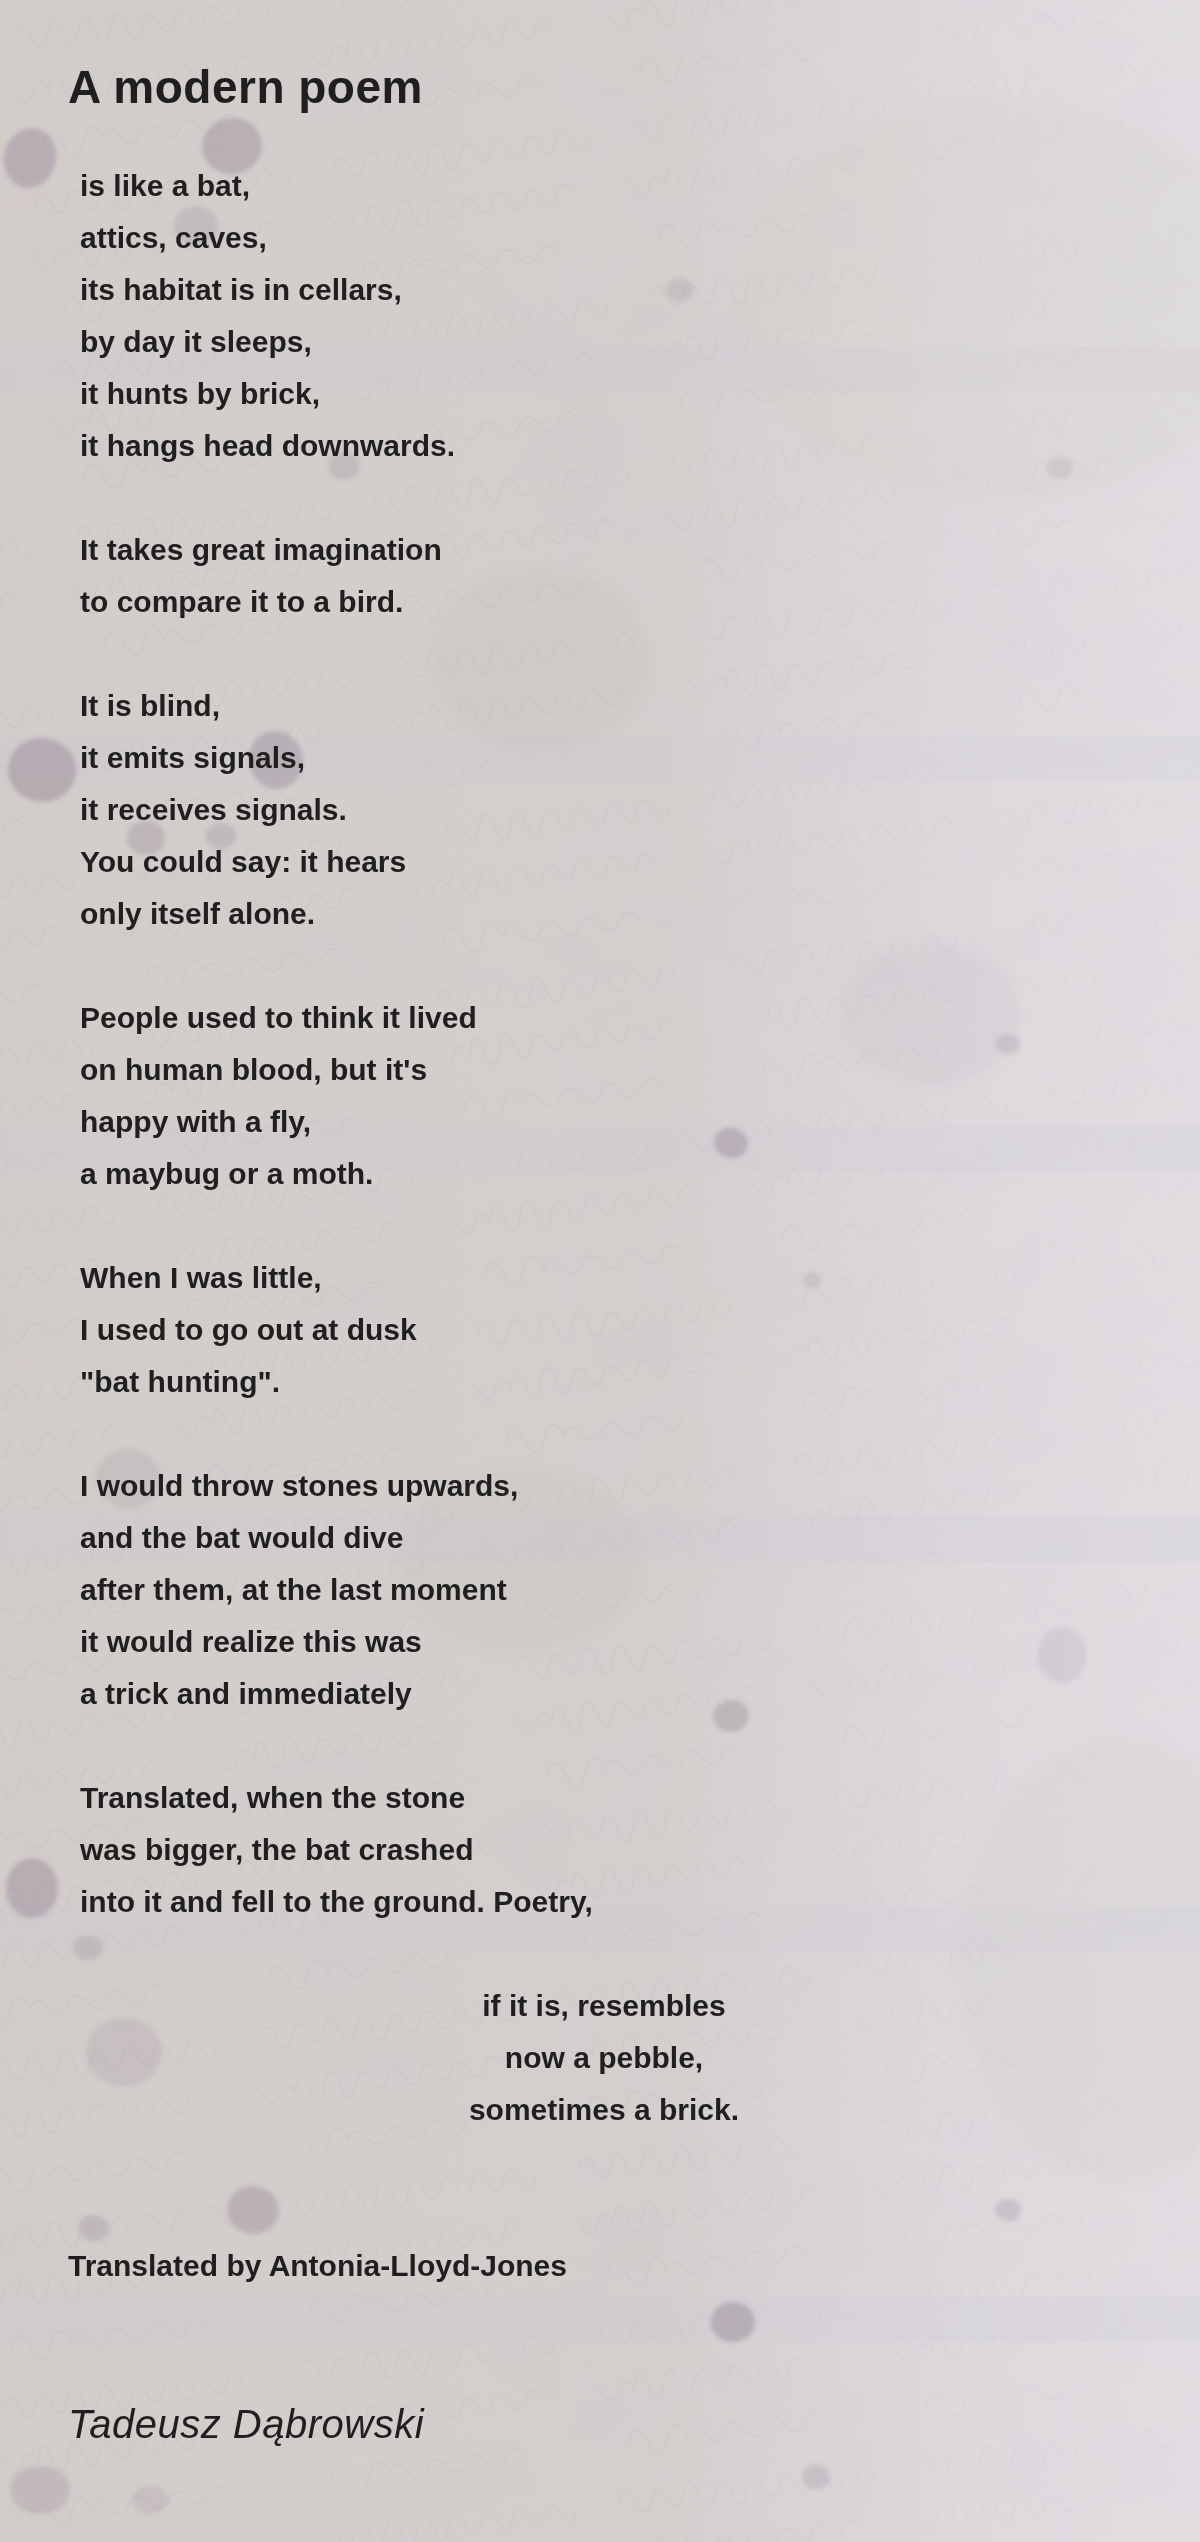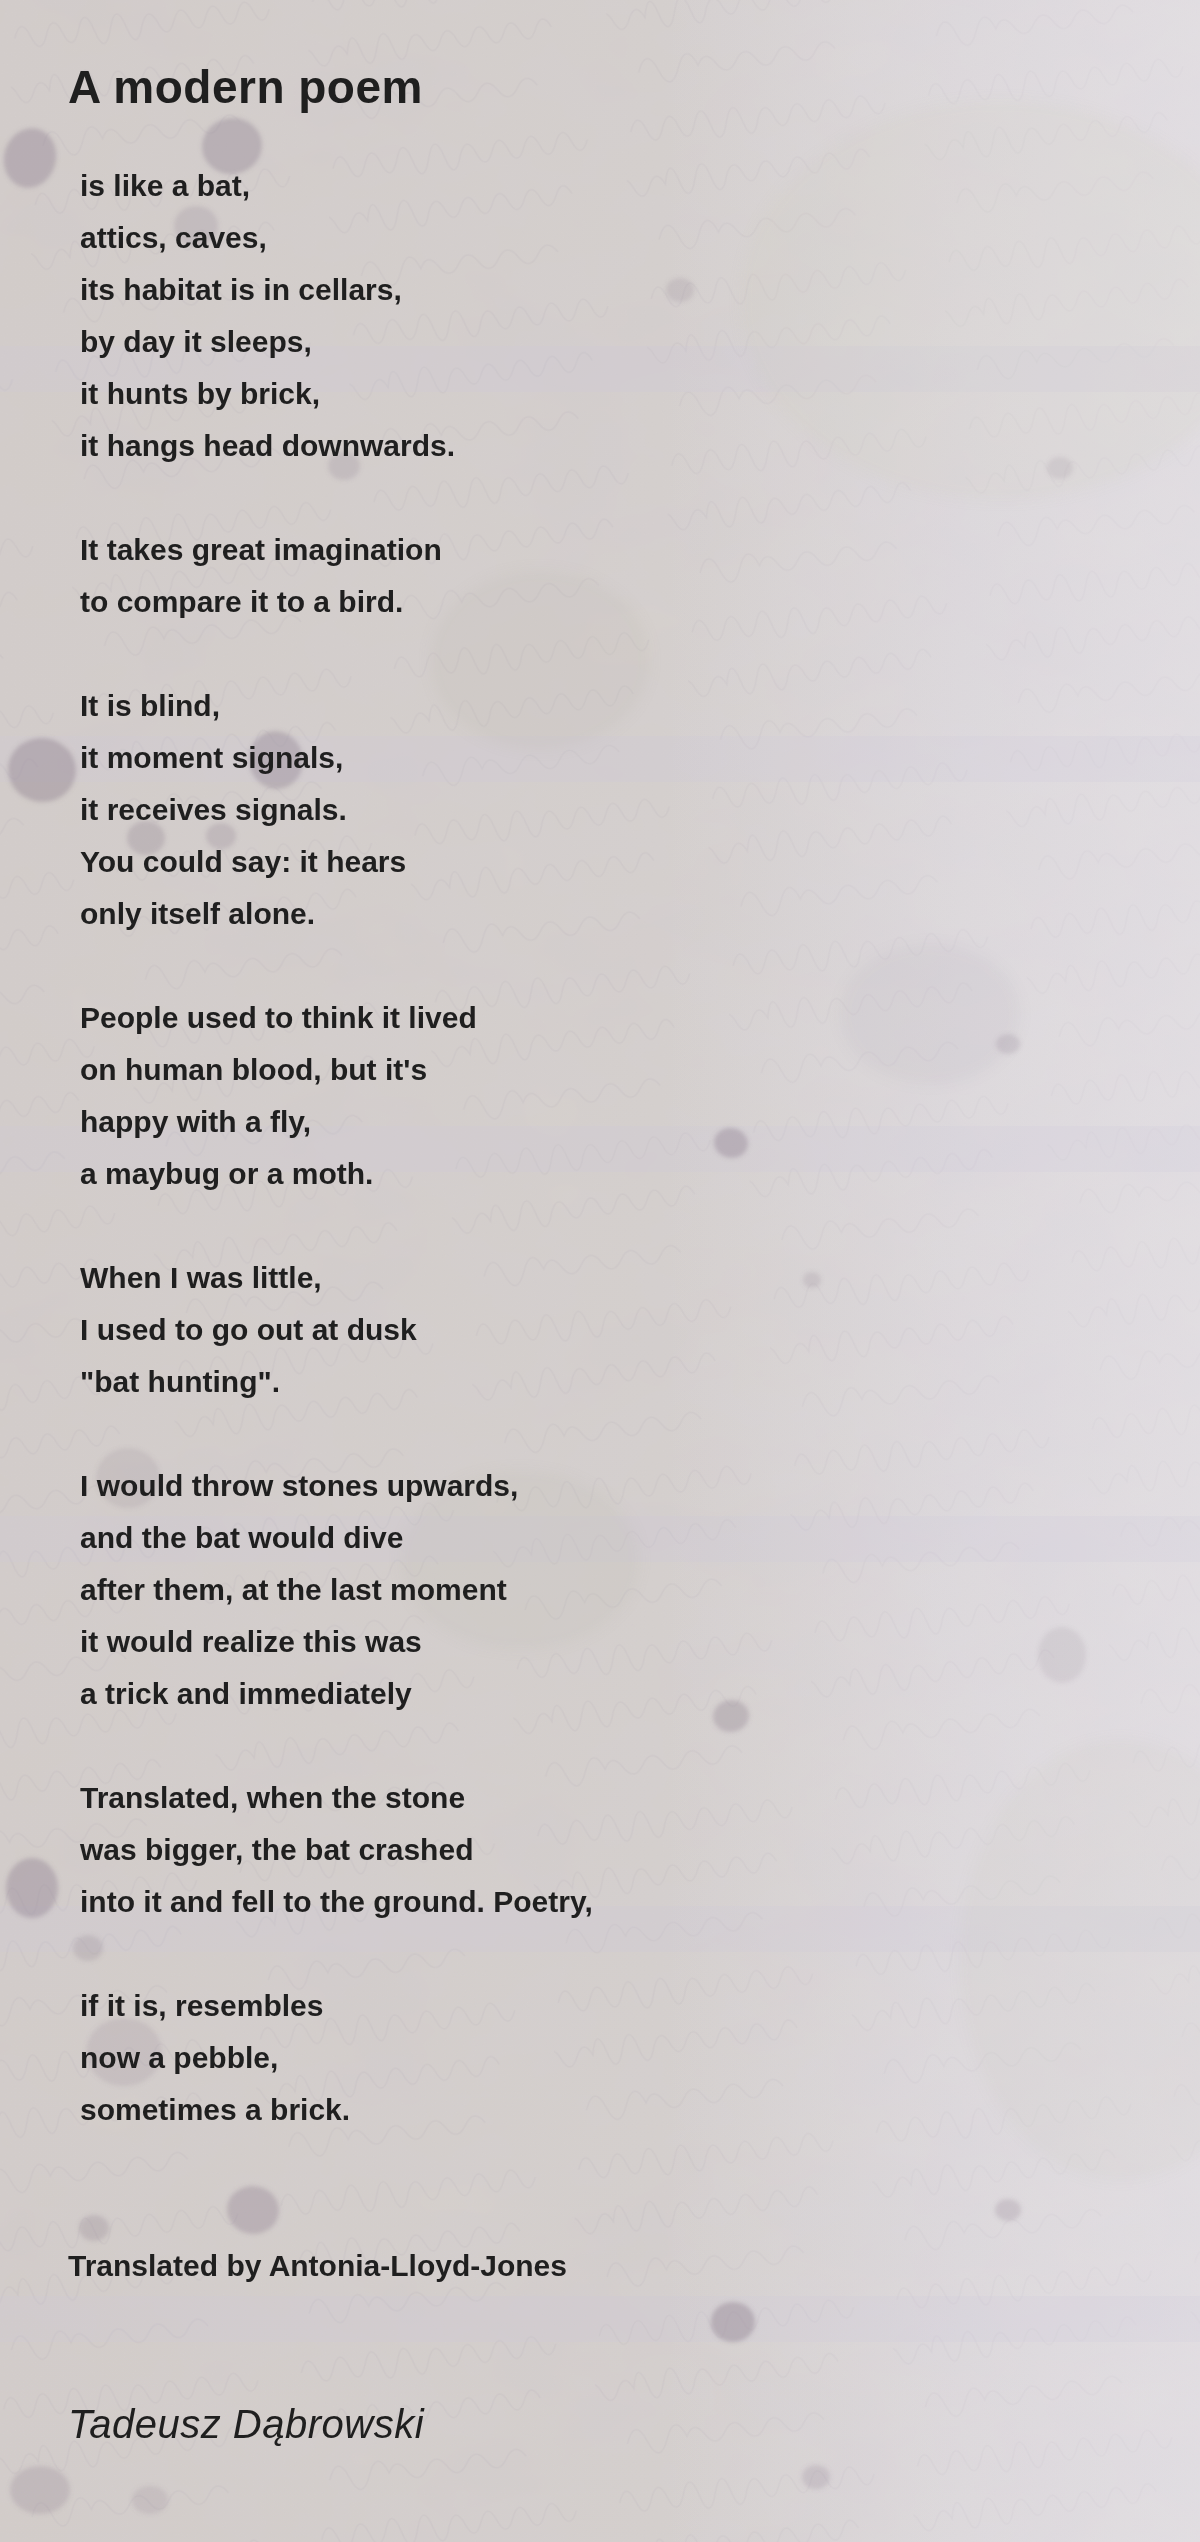--- a/index.html
+++ b/index.html
@@ -32,21 +32,21 @@
     color: #1f1f1f;
   }
   .title {
     font-size: 46px;
     line-height: 52px;
     font-weight: 700;
     margin: 0 0 47px 0;
     letter-spacing: 0.5px;
   }
   .stanza { margin: 0 0 52px 0; }
-  .stanza.gap-large { margin-bottom: 104px; }
+  .stanza.gap-large { margin-bottom: 104px; text-align: center; }
   .line {
     font-size: 30px;
     line-height: 52px;
     font-weight: 700;
     white-space: pre;
     margin-left: 12px;
   }
   .translator {
     font-size: 30px;
     line-height: 52px;
@@ -168,21 +168,21 @@
       <div class="line">it hangs head downwards.</div>
     </div>
 
     <div class="stanza">
       <div class="line">It takes great imagination</div>
       <div class="line">to compare it to a bird.</div>
     </div>
 
     <div class="stanza">
       <div class="line">It is blind,</div>
-      <div class="line">it moment signals,</div>
+      <div class="line">it emits signals,</div>
       <div class="line">it receives signals.</div>
       <div class="line">You could say: it hears</div>
       <div class="line">only itself alone.</div>
     </div>
 
     <div class="stanza">
       <div class="line">People used to think it lived</div>
       <div class="line">on human blood, but it's</div>
       <div class="line">happy with a fly,</div>
       <div class="line">a maybug or a moth.</div>

